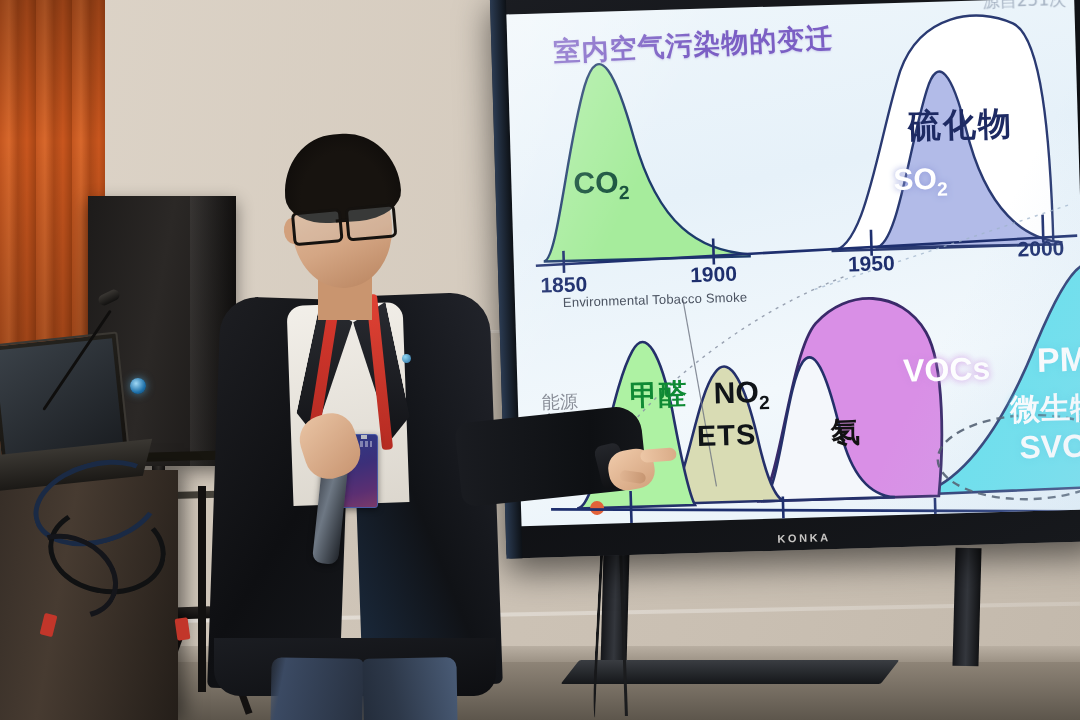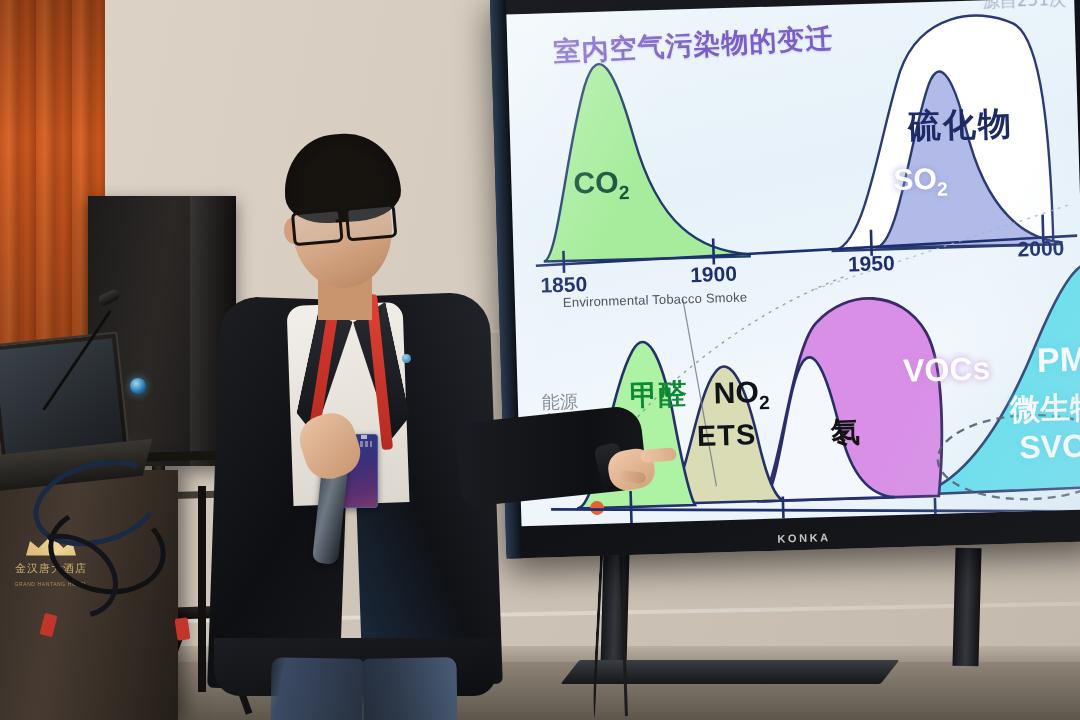--- a/index.html
+++ b/index.html
@@ -253,25 +253,20 @@
   <div class="speaker-led"></div>
   <div class="speaker-stand"></div>
   <div class="speaker-foot"></div>
   <div class="tripod">
       <i></i>
       <i></i>
       <i></i>
     </div>
 
   <div class="podium"></div>
-  <div class="podium-logo">
-    <span class="crown"></span>
-    <span class="logo-cn">金汉唐大酒店</span>
-    <span class="logo-en">GRAND HANTANG HOTEL</span>
-  </div>
   <div class="laptop">
     <div class="laptop-screen"></div>
   </div>
   <div class="laptop-base"></div>
   <div class="gooseneck">
       <i></i>
     </div>
   <div class="mic-head"></div>
   <div class="cable-coil">
       <i></i>

